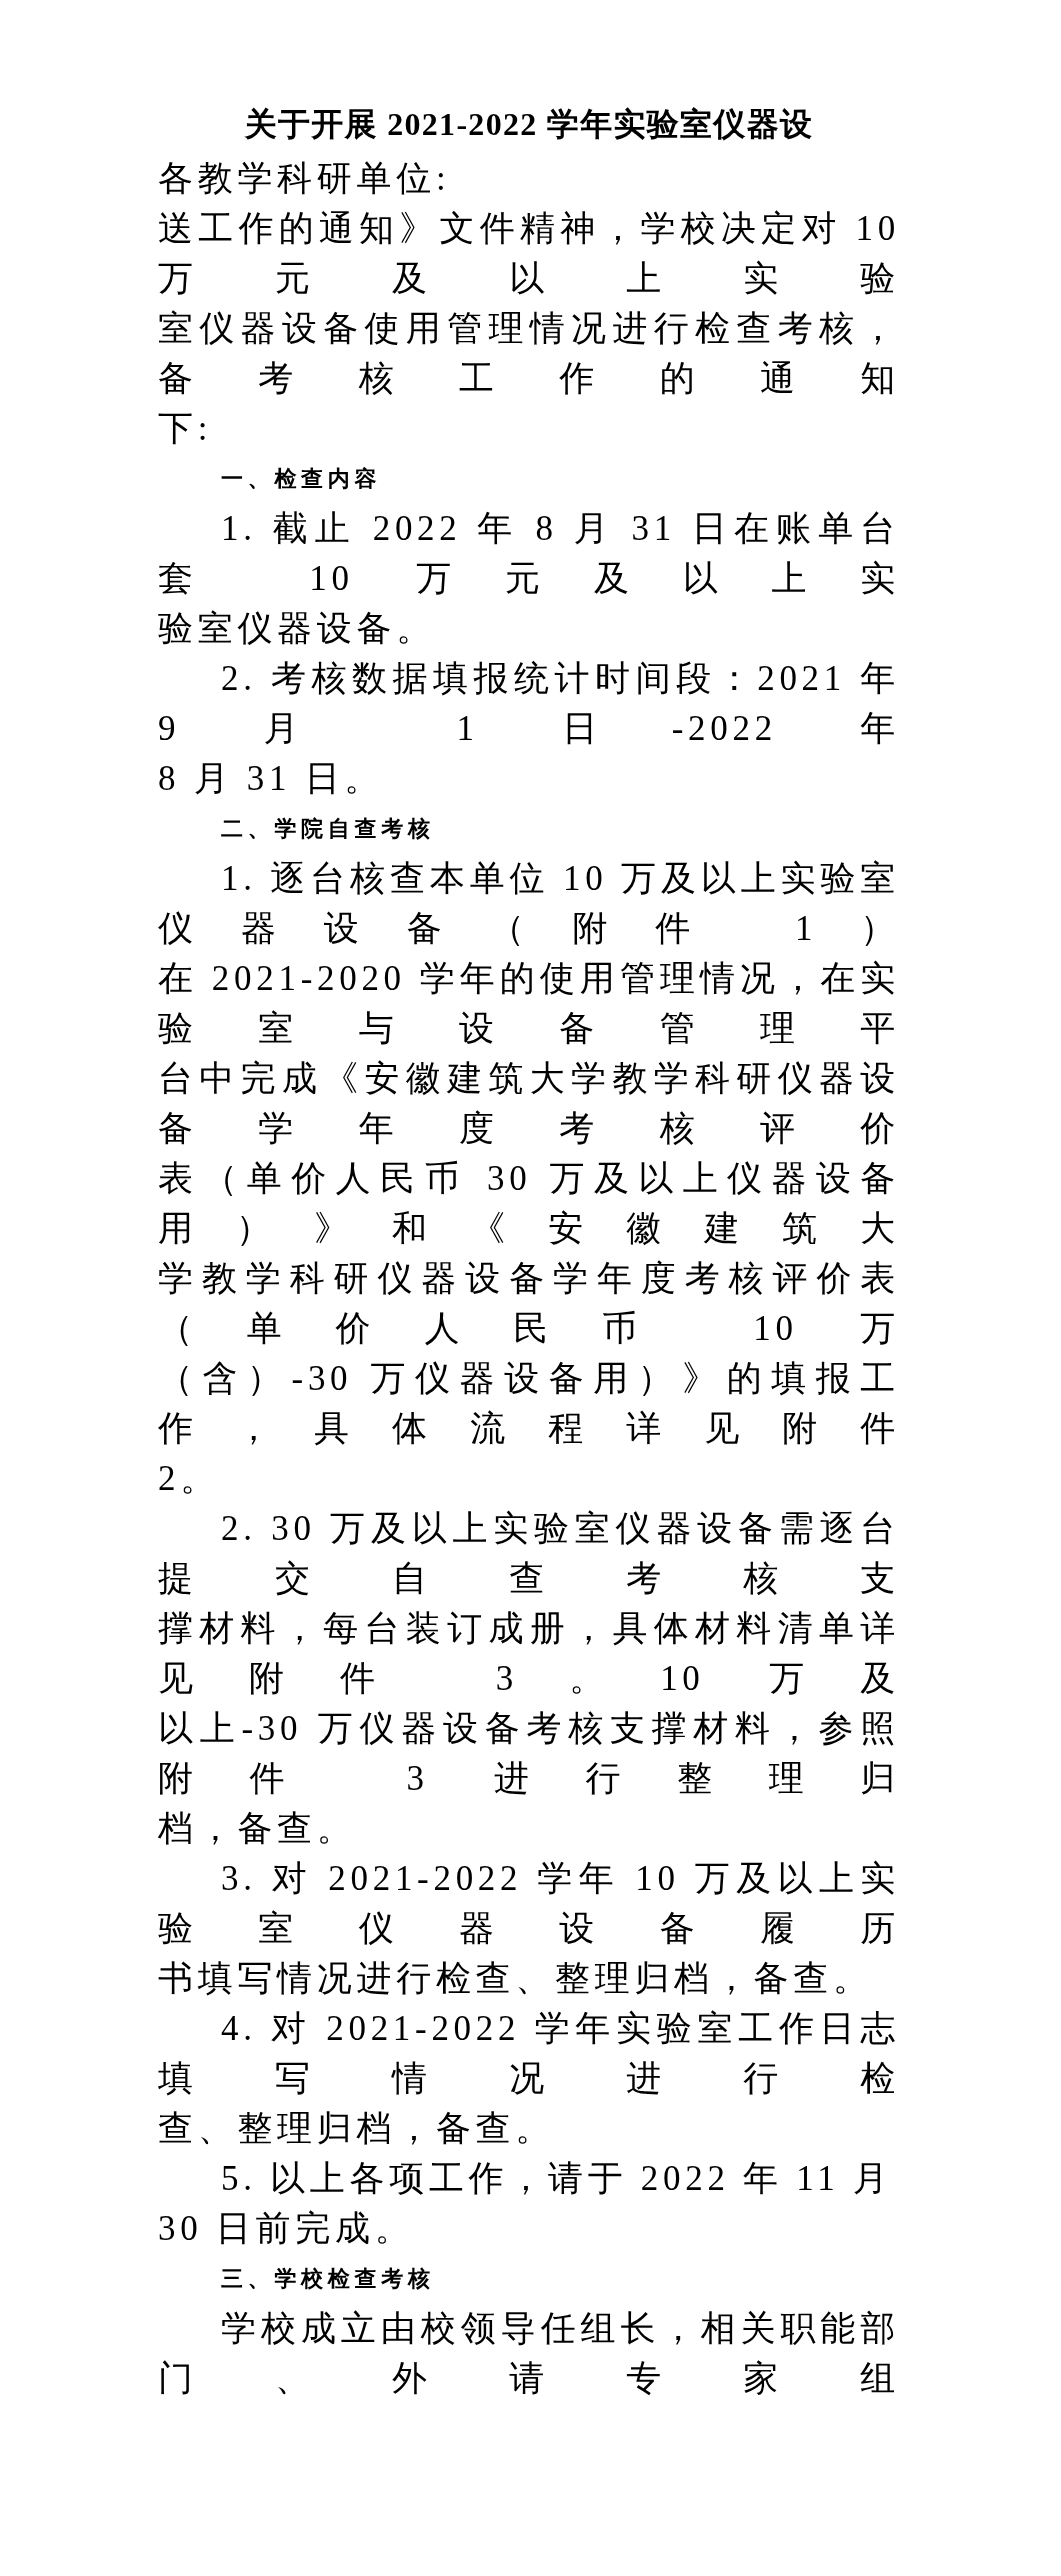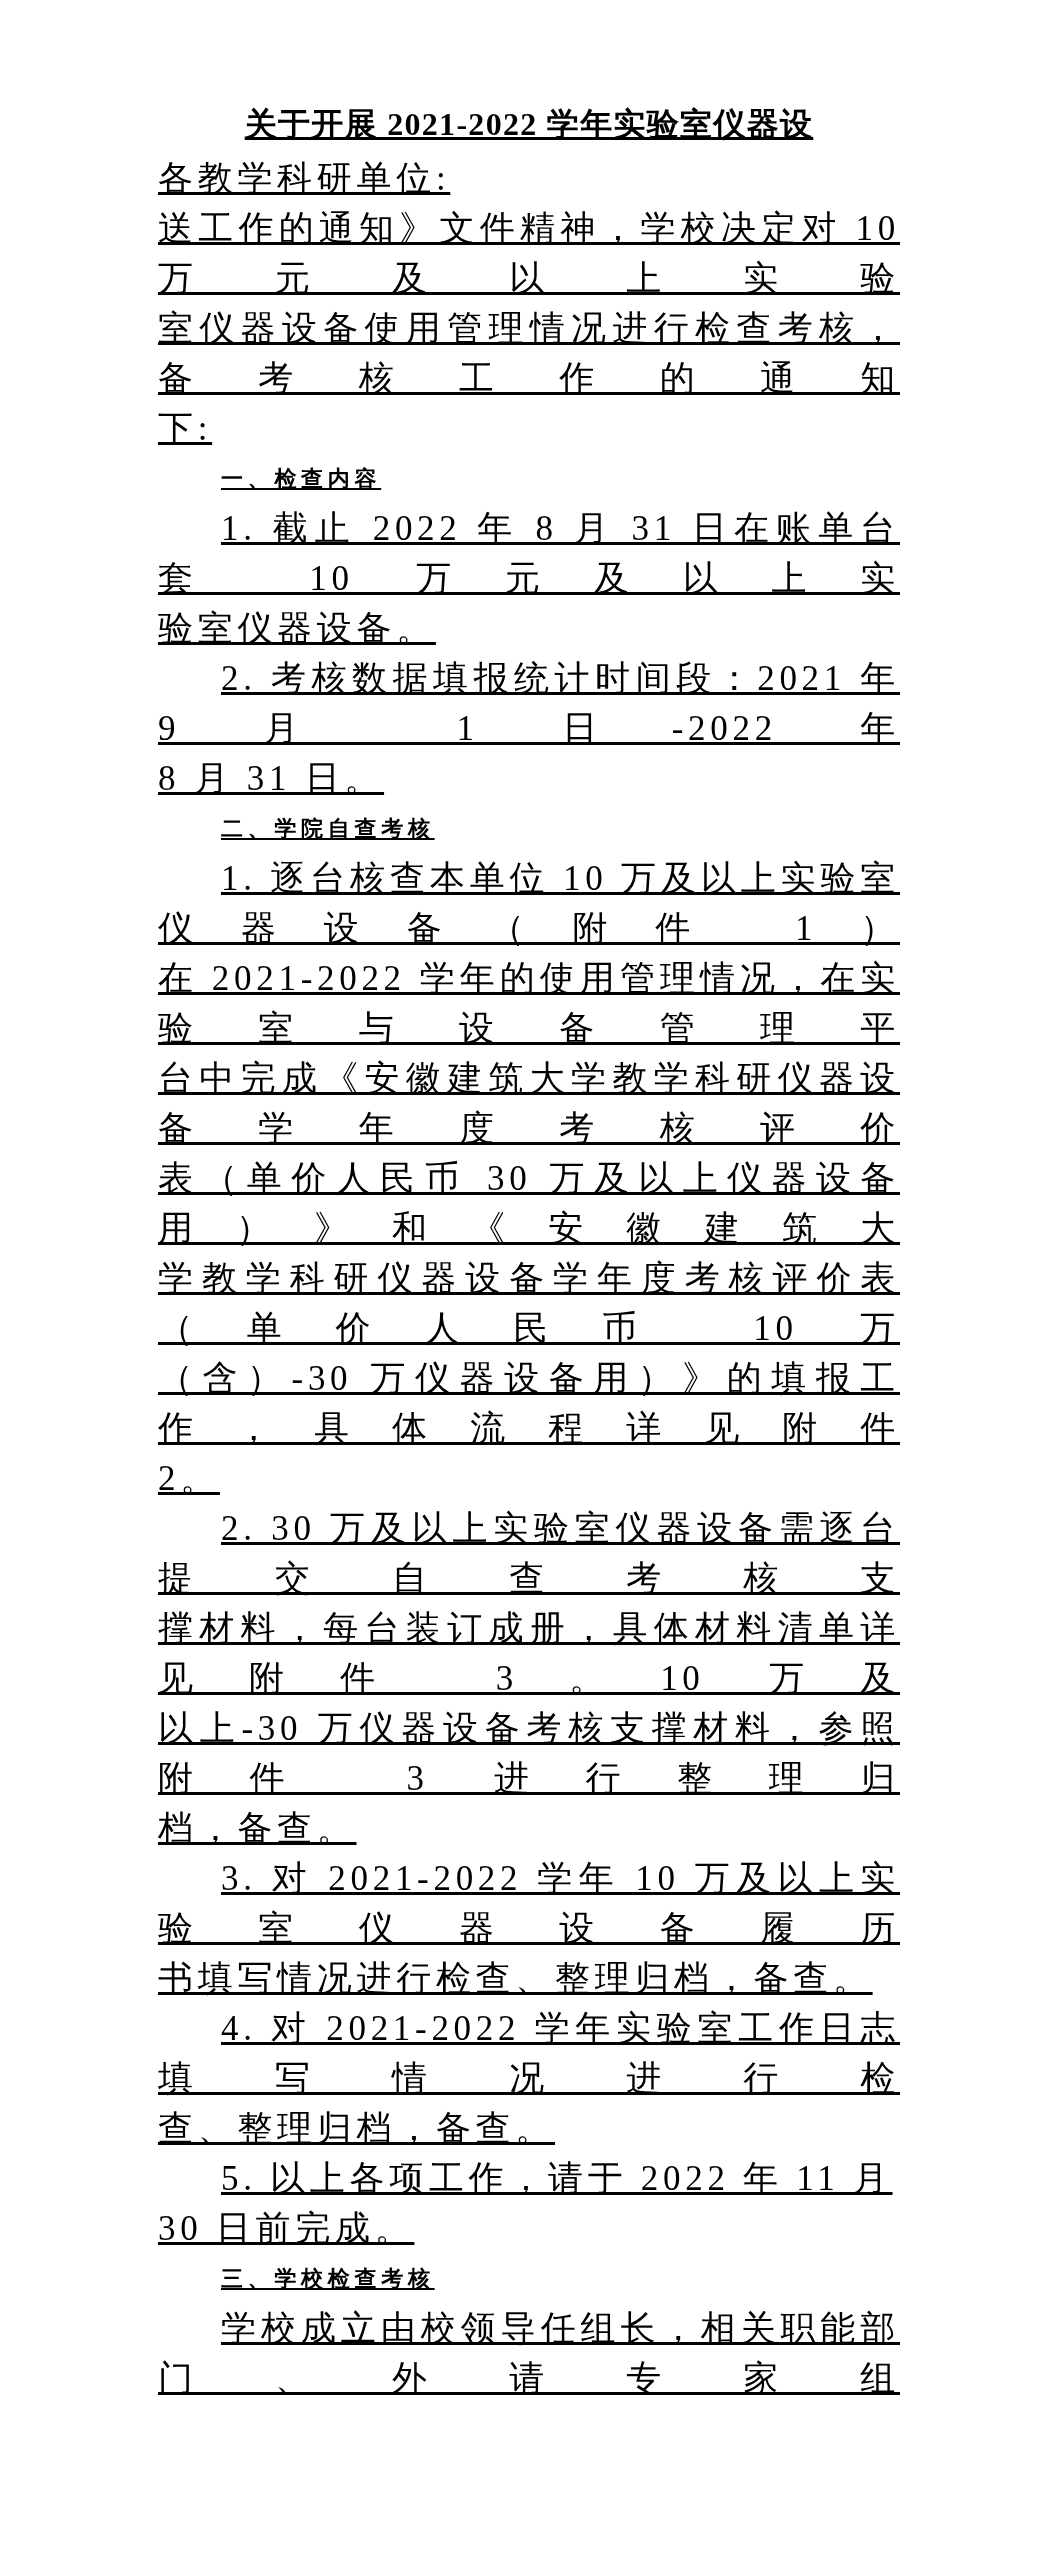--- a/index.html
+++ b/index.html
@@ -5,21 +5,20 @@
   html, body { margin: 0; padding: 0; background: #ffffff; }
   .page {
     position: relative;
     width: 1061px;
     height: 2564px;
     background: #ffffff;
     color: #000000;
     font-family: "Liberation Serif", "DejaVu Serif", serif;
     overflow: hidden;
     margin: 0 auto;
-    text-decoration: underline;
   }
   .content {
     padding: 96px 161px 0 158px;
   }
   .doc-title .title-line {
     font-size: 32px;
     font-weight: 700;
     line-height: 57px;
     text-align: center;
     letter-spacing: 1.3px;
@@ -54,21 +53,21 @@
         <div class="line fill">送工作的通知》文件精神，学校决定对 10 万元及以上实验</div>
         <div class="line fill">室仪器设备使用管理情况进行检查考核，备考核工作的通知</div>
         <div class="line">下:</div>
         <div class="line heading indent">一、检查内容</div>
         <div class="line indent fill">1. 截止 2022 年 8 月 31 日在账单台套 10 万元及以上实</div>
         <div class="line">验室仪器设备。</div>
         <div class="line indent fill">2. 考核数据填报统计时间段：2021 年 9 月 1 日-2022 年</div>
         <div class="line">8 月 31 日。</div>
         <div class="line heading indent">二、学院自查考核</div>
         <div class="line indent fill">1. 逐台核查本单位 10 万及以上实验室仪器设备（附件 1）</div>
-        <div class="line fill">在 2021-2022 学年的使用管理情况，在实验室与设备管理平</div>
+        <div class="line fill">在 2021-2020 学年的使用管理情况，在实验室与设备管理平</div>
         <div class="line fill">台中完成《安徽建筑大学教学科研仪器设备学年度考核评价</div>
         <div class="line fill">表（单价人民币 30 万及以上仪器设备用）》和《安徽建筑大</div>
         <div class="line fill">学教学科研仪器设备学年度考核评价表（单价人民币 10 万</div>
         <div class="line fill">（含）-30 万仪器设备用）》的填报工作，具体流程详见附件</div>
         <div class="line">2。</div>
         <div class="line indent fill">2. 30 万及以上实验室仪器设备需逐台提交自查考核支</div>
         <div class="line fill">撑材料，每台装订成册，具体材料清单详见附件 3。10 万及</div>
         <div class="line fill">以上-30 万仪器设备考核支撑材料，参照附件 3 进行整理归</div>
         <div class="line">档，备查。</div>
         <div class="line indent fill">3. 对 2021-2022 学年 10 万及以上实验室仪器设备履历</div>

